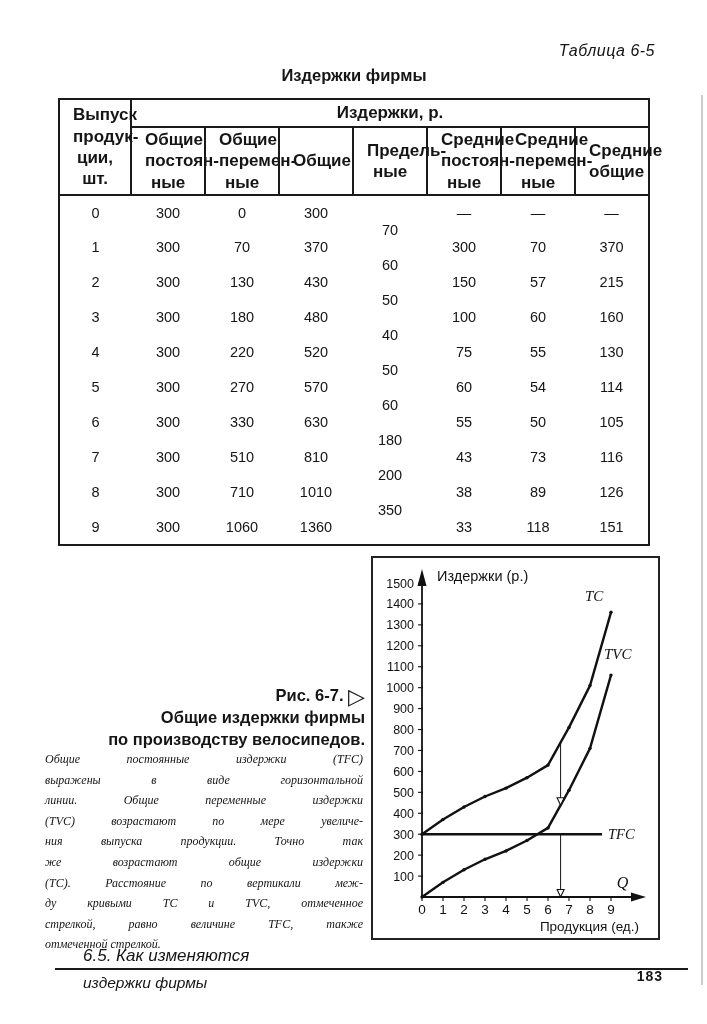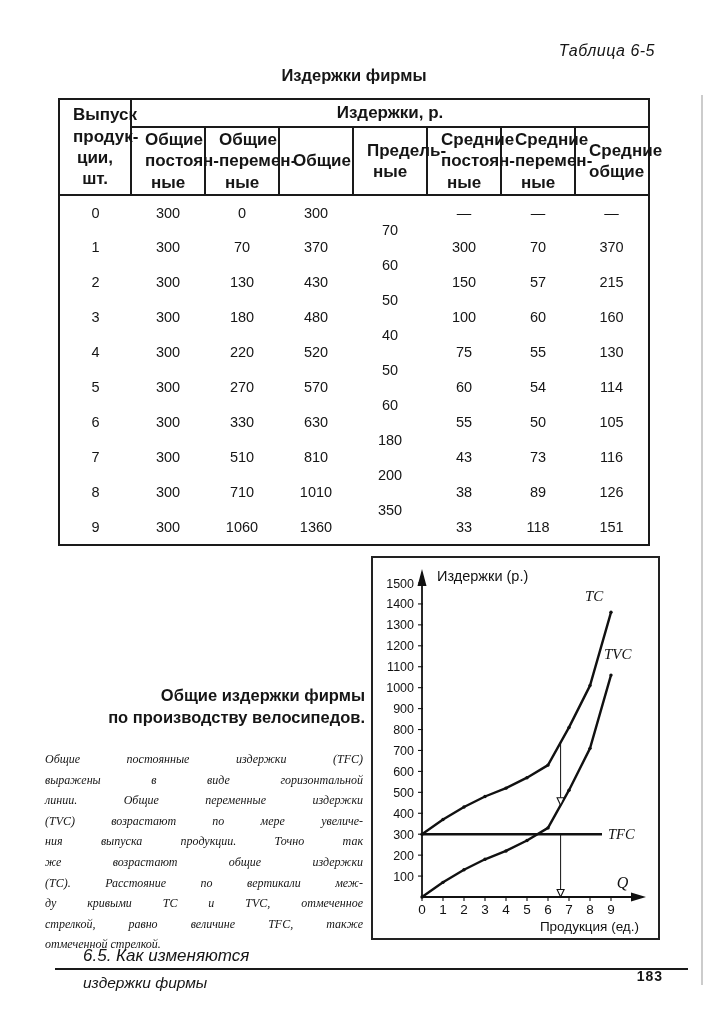--- a/index.html
+++ b/index.html
@@ -198,20 +198,22 @@
             <div class="mcv"></div>
           </td>
       <td>33</td>
       <td>118</td>
       <td>151</td>
     </tr>
   </tbody>
     </table>
 
   <div class="fig-caption">
+    <div><span>Рис. 6-7.</span>
+      <span class="tri">▷</span></div>
     <div>Общие издержки фирмы</div>
     <div>по производству велосипедов.</div>
   </div>
 
   <div class="fig-desc">
     <div class="jl">Общие постоянные издержки (TFC)</div>
     <div class="jl">выражены в виде горизонтальной</div>
     <div class="jl">линии. Общие переменные издержки</div>
     <div class="jl">(TVC) возрастают по мере увеличе-</div>
     <div class="jl">ния выпуска продукции. Точно так</div>

